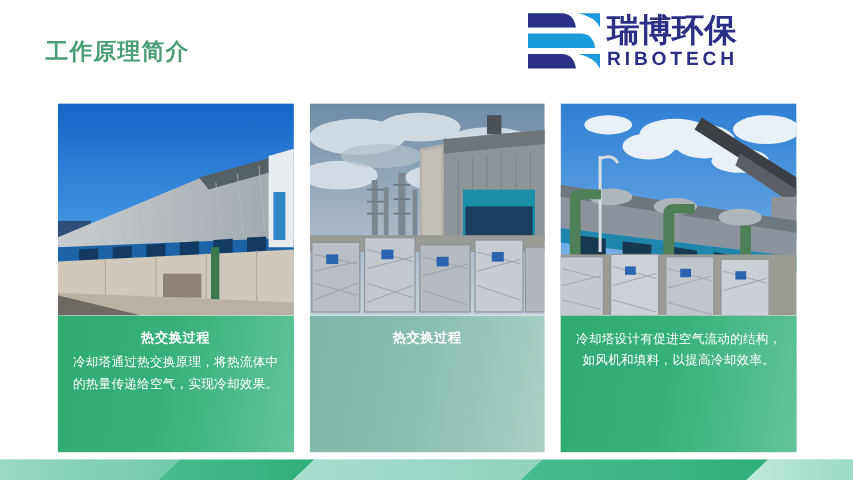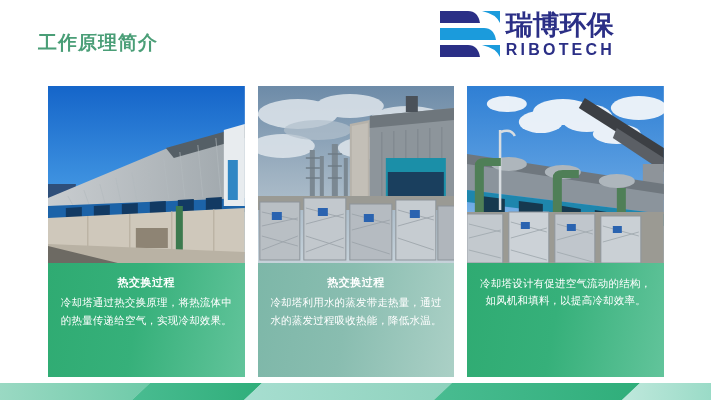--- a/index.html
+++ b/index.html
@@ -325,21 +325,20 @@
           </g>
           <g>
             <rect x="180" y="120" width="17" height="54" fill="#b0b6bc"></rect>
             <rect x="180" y="120" width="17" height="54" fill="none" stroke="#8d949a" stroke-width="1"></rect>
           </g>
         </g>
       </svg>
     </div>
     <div class="card-body">
       <div class="card-heading">热交换过程</div>
-      <div class="card-text">冷却塔利用水的蒸发带走热量，通过水的蒸发过程吸收热能，降低水温。</div>
     </div>
   </div>
 
   <div class="card card-3">
     <div class="card-photo">
       <svg viewBox="0 0 197 177" preserveAspectRatio="xMidYMid slice">
         <defs>
           <linearGradient id="sky3" x1="0" y1="0" x2="0" y2="1">
             <stop offset="0%" stop-color="#2f7fd4"></stop>
             <stop offset="60%" stop-color="#63a4e3"></stop>

